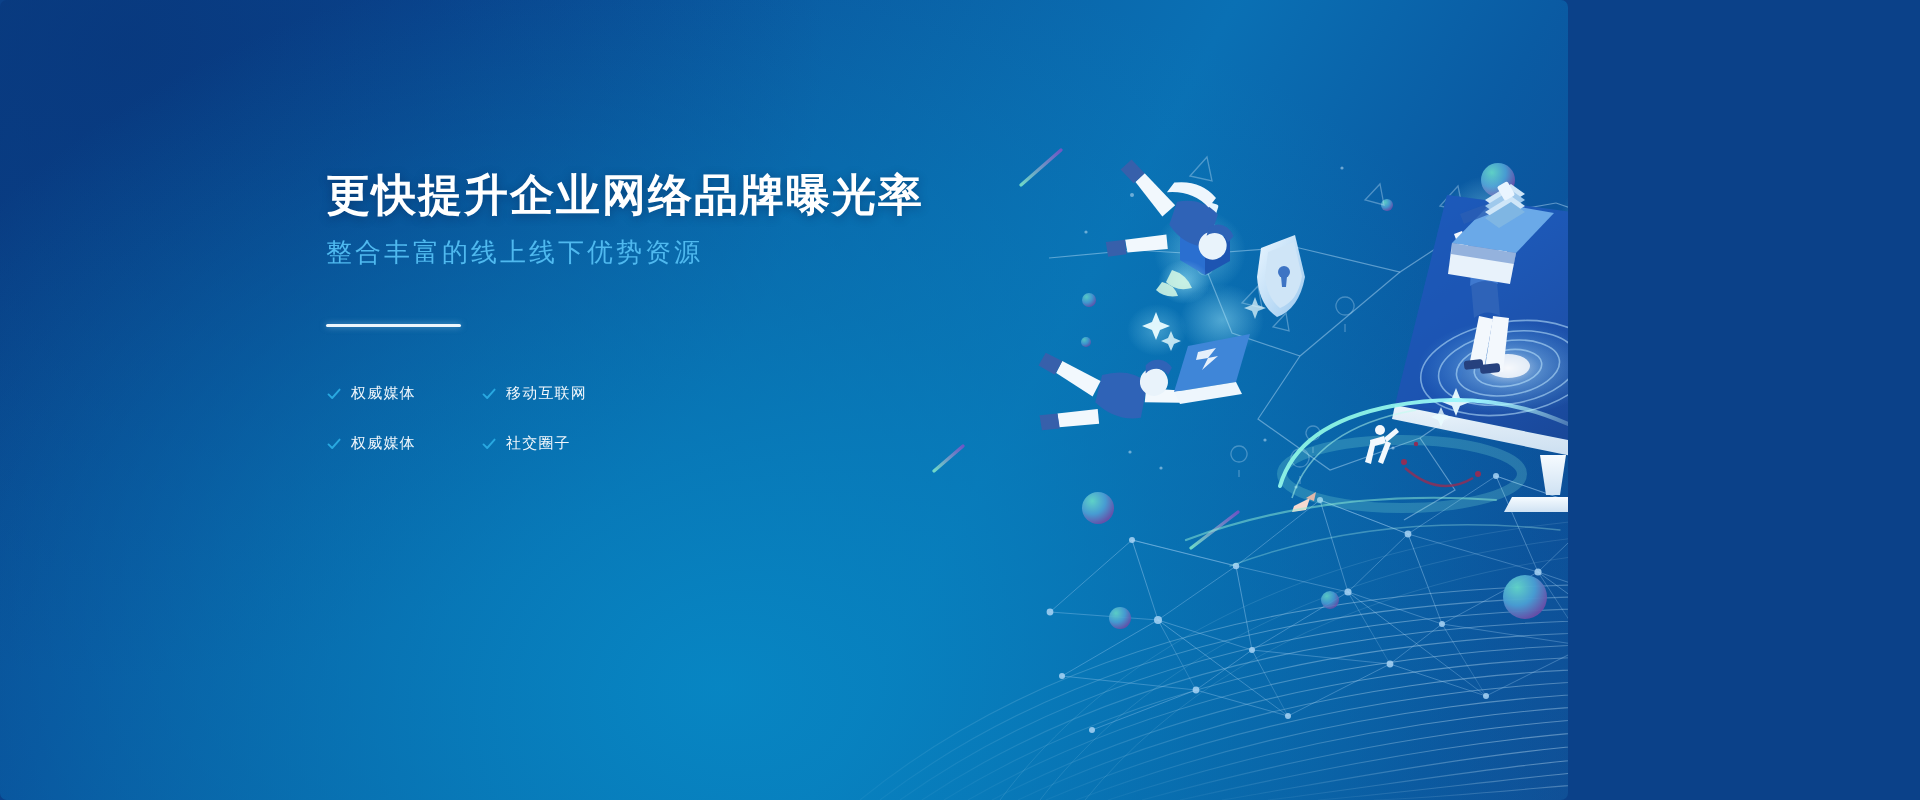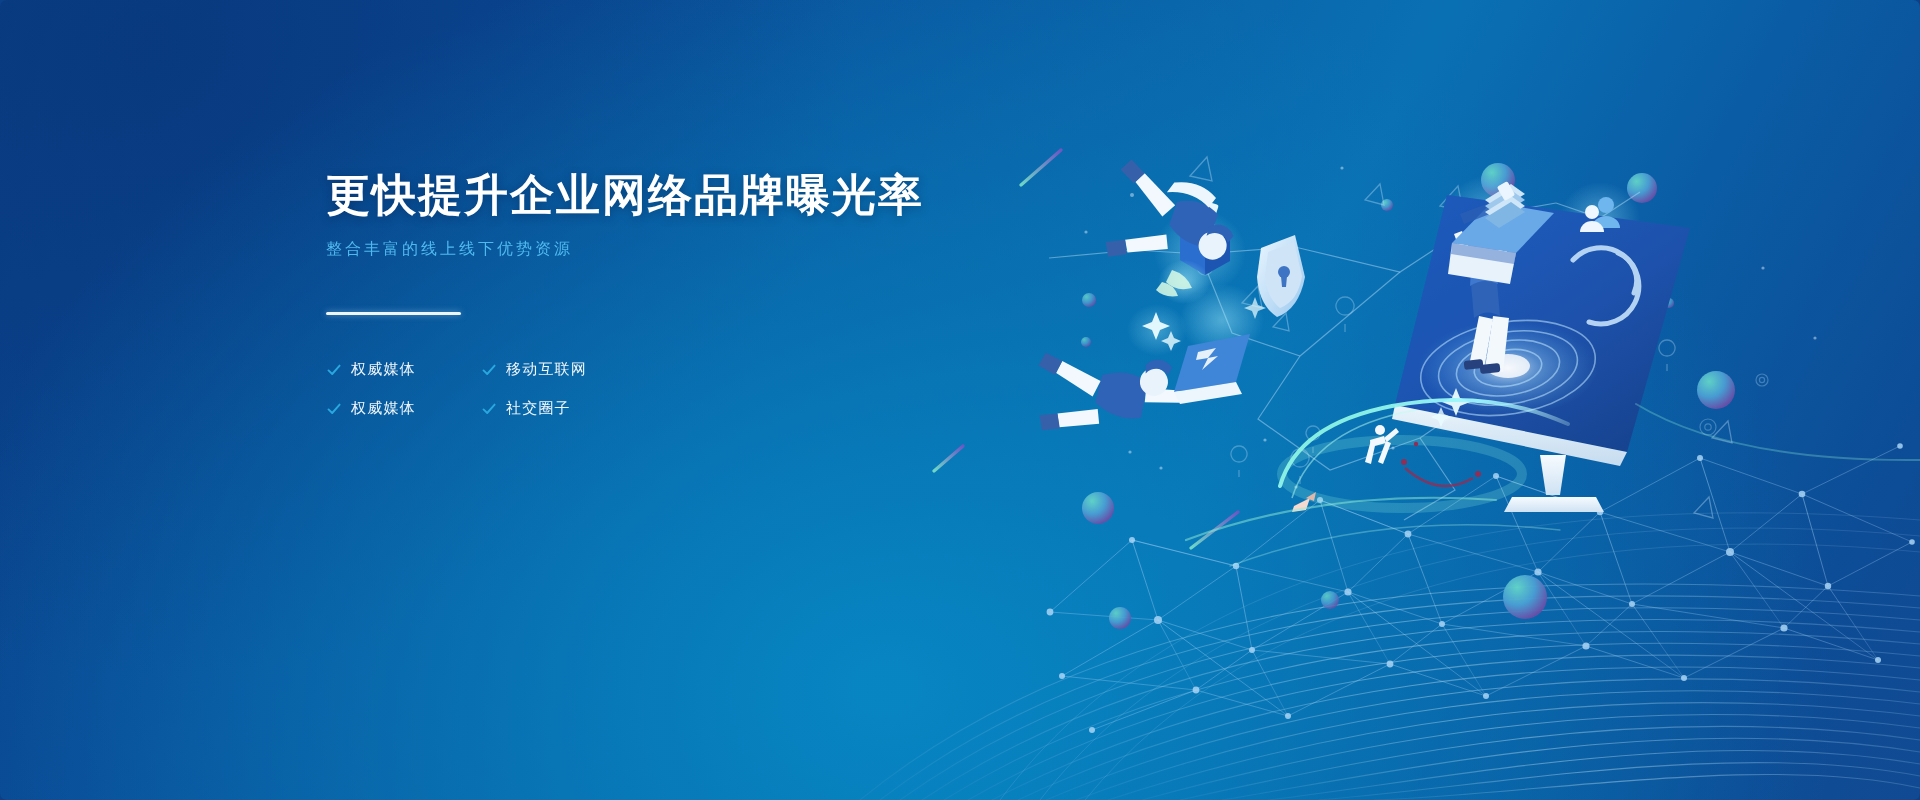--- a/index.html
+++ b/index.html
@@ -6,21 +6,21 @@
     margin: 0;
     padding: 0;
     background: #0b4189;
   }
   body {
     font-family: "Liberation Sans", "DejaVu Sans", sans-serif;
   }
 
   #banner {
     position: relative;
-    width: 1920px;
+    width: 1568px;
     height: 800px;
     overflow: hidden;
     
     background:
       radial-gradient(ellipse 1400px 1100px at 46% 86%, rgba(7,135,196,0.95) 0%, rgba(7,125,185,0.55) 35%, rgba(10,80,150,0.0) 68%),
       radial-gradient(ellipse 1000px 900px at 8% 6%, rgba(8,56,125,0.85) 0%, rgba(8,56,125,0.0) 70%),
       linear-gradient(118deg, #0a3f86 0%, #0a4a96 22%, #0a63a8 48%, #0a70b4 62%, #0a5ba3 78%, #0d4c96 92%, #114a92 100%);
     border-radius: 7px;
   }
 
@@ -45,41 +45,42 @@
     line-height: 1.15;
     font-weight: bold;
     color: #ffffff;
     letter-spacing: 2px;
     margin: 0;
     white-space: nowrap;
     text-shadow: 0 2px 10px rgba(0,20,60,0.35);
   }
   .subhead {
     margin: 18px 0 0 0;
-    font-size: 16px;
+    font-size: 26px;
     line-height: 1.2;
     color: #4fb9ef;
     letter-spacing: 3px;
     white-space: nowrap;
     font-weight: normal;
+    font-family: Liberation Mono, monospace;
   }
   .divider {
     margin-top: 54px;
     width: 135px;
     height: 3px;
     background: #eef6fc;
     border-radius: 2px;
     box-shadow: 0 0 6px rgba(190,225,250,0.5);
   }
   .features {
-    margin-top: 38px;
+    margin-top: 50px;
     display: grid;
     grid-template-columns: 155px auto;
     grid-auto-rows: 34px;
-    row-gap: 5px;
+    row-gap: 16px;
   }
   .feature {
     display: flex;
     align-items: center;
     height: 34px;
   }
   .feature .tick {
     width: 16px;
     height: 16px;
     margin-right: 9px;

